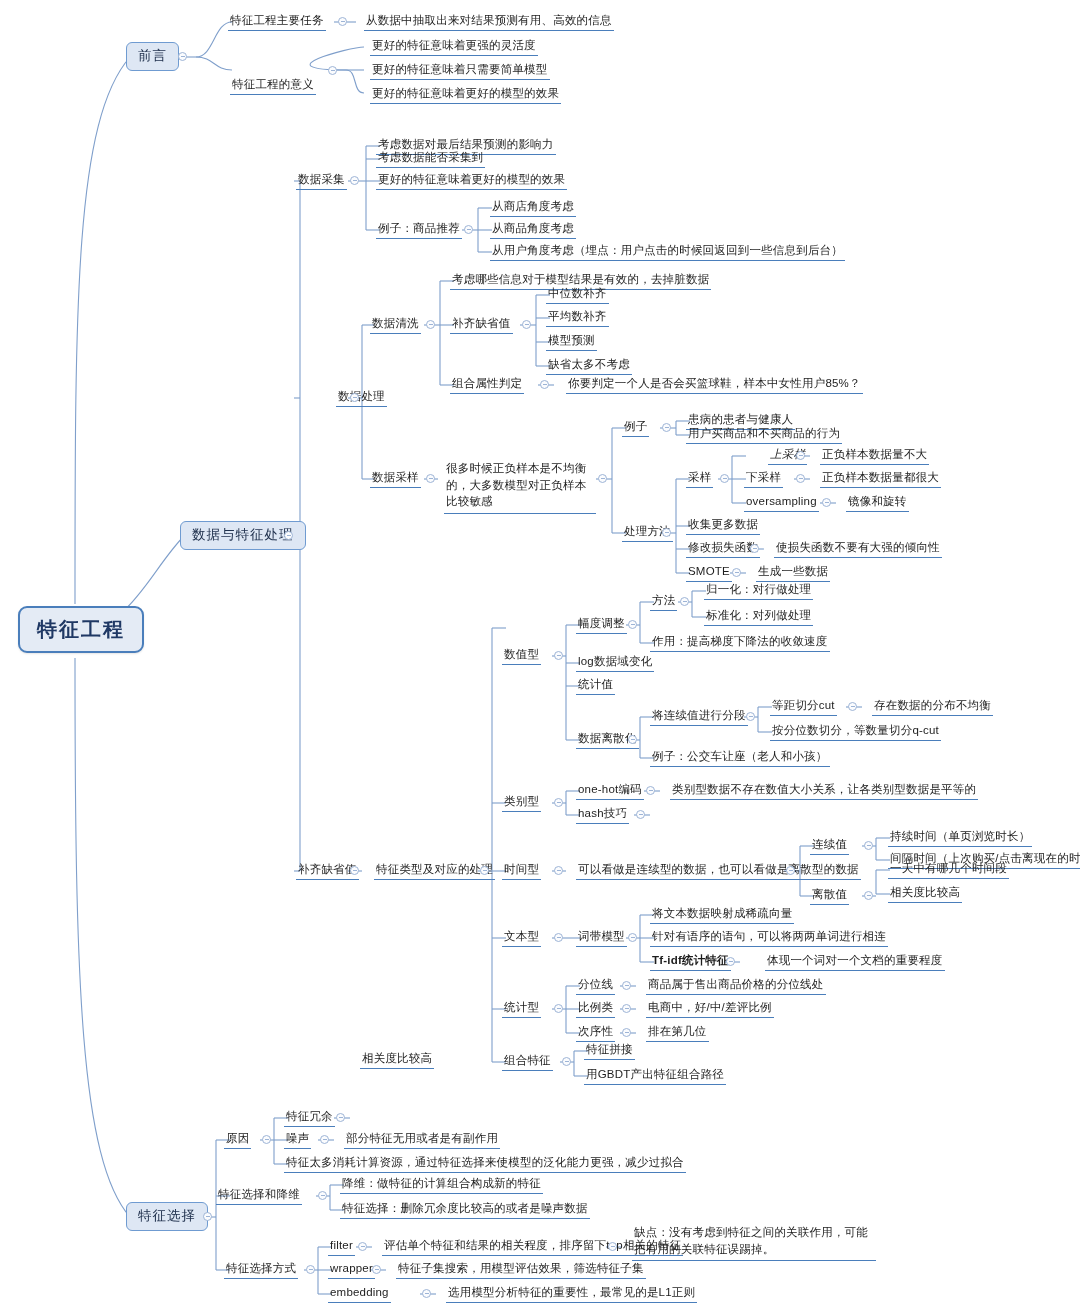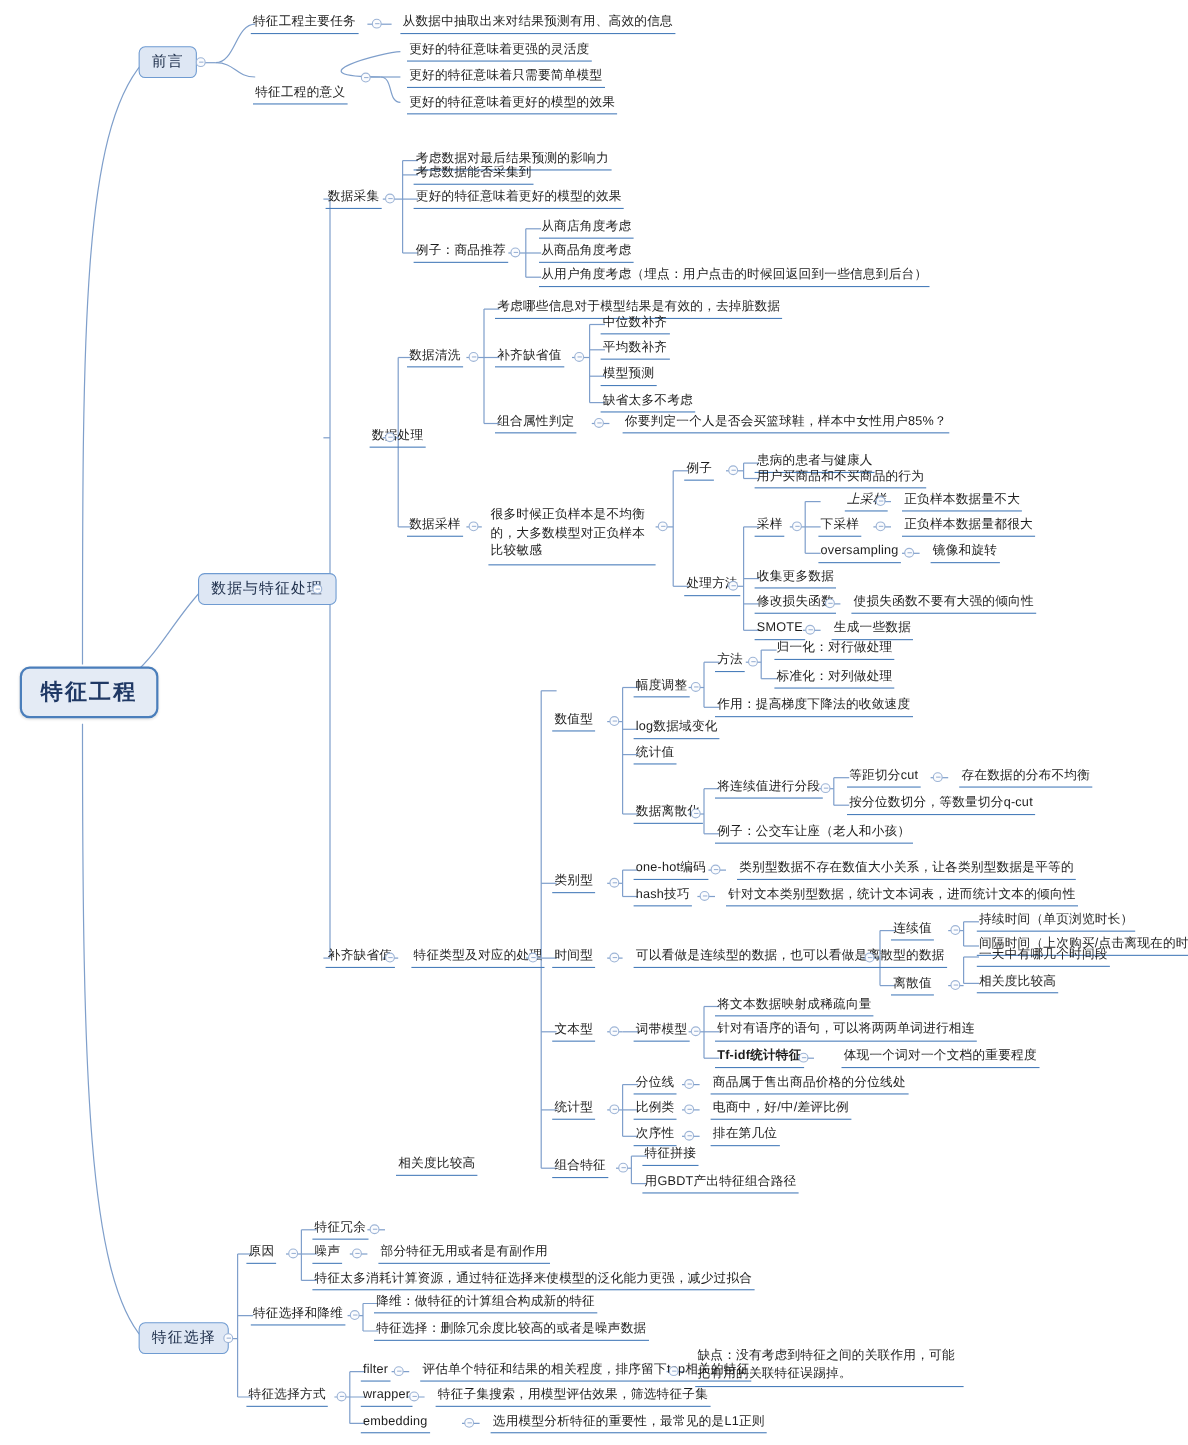--- a/index.html
+++ b/index.html
@@ -407,21 +407,20 @@
   <div class="node u" style="left:770px; top:723px; border-bottom:1.8px solid #4a7ebb;">按分位数切分，等数量切分q-cut</div>
   <div class="node u" style="left:650px; top:749px; border-bottom:1.8px solid #4a7ebb;">例子：公交车让座（老人和小孩）</div>
 
   <div class="node u" style="left:502px; top:794px; border-bottom:1.8px solid #4a7ebb;">类别型</div>
   <div class="dot" style="left:554px; top:798px;"></div>
   <div class="node u" style="left:576px; top:782px; border-bottom:1.8px solid #4a7ebb;">one-hot编码</div>
   <div class="dot" style="left:646px; top:786px;"></div>
   <div class="node u" style="left:670px; top:782px; border-bottom:1.8px solid #4a7ebb;">类别型数据不存在数值大小关系，让各类别型数据是平等的</div>
   <div class="node u" style="left:576px; top:806px; border-bottom:1.8px solid #4a7ebb;">hash技巧</div>
   <div class="dot" style="left:636px; top:810px;"></div>
-  <div class="node u" style="left:660px; top:806px; border-bottom:1.8px solid #4a7ebb;">针对文本类别型数据，统计文本词表，进而统计文本的倾向性</div>
 
   <div class="node u" style="left:502px; top:862px; border-bottom:1.8px solid #4a7ebb;">时间型</div>
   <div class="dot" style="left:554px; top:866px;"></div>
   <div class="node u" style="left:576px; top:862px; border-bottom:1.8px solid #4a7ebb;">可以看做是连续型的数据，也可以看做是离散型的数据</div>
   <div class="dot" style="left:786px; top:866px;"></div>
 
   <div class="node u" style="left:810px; top:837px; border-bottom:1.8px solid #4a7ebb;">连续值</div>
   <div class="dot" style="left:864px; top:841px;"></div>
   <div class="node u" style="left:888px; top:829px; border-bottom:1.8px solid #4a7ebb;">持续时间（单页浏览时长）</div>
   <div class="node u" style="left:888px; top:851px; border-bottom:1.8px solid #4a7ebb;">间隔时间（上次购买/点击离现在的时间）</div>
@@ -429,21 +428,21 @@
   <div class="node u" style="left:810px; top:887px; border-bottom:1.8px solid #4a7ebb;">离散值</div>
   <div class="dot" style="left:864px; top:891px;"></div>
   <div class="node u" style="left:888px; top:861px; border-bottom:1.8px solid #4a7ebb;">一天中有哪几个时间段</div>
   <div class="node u" style="left:888px; top:885px; border-bottom:1.8px solid #4a7ebb;">相关度比较高</div>
 
   <div class="node u" style="left:502px; top:929px; border-bottom:1.8px solid #4a7ebb;">文本型</div>
   <div class="dot" style="left:554px; top:933px;"></div>
   <div class="node u" style="left:576px; top:929px; border-bottom:1.8px solid #4a7ebb;">词带模型</div>
   <div class="dot" style="left:628px; top:933px;"></div>
   <div class="node u" style="left:650px; top:906px; border-bottom:1.8px solid #4a7ebb;">将文本数据映射成稀疏向量</div>
-  <div class="node u" style="left:650px; top:929px; border-bottom:1.8px solid #4a7ebb;font-family:Liberation Mono, monospace;">针对有语序的语句，可以将两两单词进行相连</div>
+  <div class="node u" style="left:650px; top:929px; border-bottom:1.8px solid #4a7ebb;">针对有语序的语句，可以将两两单词进行相连</div>
   <div class="node u" style="left:650px; top:953px; border-bottom:1.8px solid #4a7ebb; font-weight:bold;">Tf-idf统计特征</div>
   <div class="dot" style="left:726px; top:957px;"></div>
   <div class="node u" style="left:750px; top:953px; border-bottom:1.8px solid #4a7ebb;margin-left:15px;">体现一个词对一个文档的重要程度</div>
 
   <div class="node u" style="left:502px; top:1000px; border-bottom:1.8px solid #4a7ebb;">统计型</div>
   <div class="dot" style="left:554px; top:1004px;"></div>
   <div class="node u" style="left:576px; top:977px; border-bottom:1.8px solid #4a7ebb;">分位线</div>
   <div class="dot" style="left:622px; top:981px;"></div>
   <div class="node u" style="left:646px; top:977px; border-bottom:1.8px solid #4a7ebb;">商品属于售出商品价格的分位线处</div>
   <div class="node u" style="left:576px; top:1000px; border-bottom:1.8px solid #4a7ebb;">比例类</div>
@@ -464,21 +463,21 @@
   <div class="node u" style="left:224px; top:1131px; border-bottom:1.8px solid #4a7ebb;">原因</div>
   <div class="dot" style="left:262px; top:1135px;"></div>
   <div class="node u" style="left:284px; top:1109px; border-bottom:1.8px solid #4a7ebb;">特征冗余</div>
   <div class="dot" style="left:336px; top:1113px;"></div>
   <div class="node u" style="left:360px; top:1051px; border-bottom:1.8px solid #4a7ebb;">相关度比较高</div>
   <div class="node u" style="left:284px; top:1131px; border-bottom:1.8px solid #4a7ebb;">噪声</div>
   <div class="dot" style="left:320px; top:1135px;"></div>
   <div class="node u" style="left:344px; top:1131px; border-bottom:1.8px solid #4a7ebb;">部分特征无用或者是有副作用</div>
   <div class="node u" style="left:284px; top:1155px; border-bottom:1.8px solid #4a7ebb;">特征太多消耗计算资源，通过特征选择来使模型的泛化能力更强，减少过拟合</div>
 
-  <div class="node u" style="left:228px; top:1187px; border-bottom:1.8px solid #4a7ebb;">特征选择和降维</div>
+  <div class="node u" style="left:216px; top:1187px; border-bottom:1.8px solid #4a7ebb;">特征选择和降维</div>
   <div class="dot" style="left:318px; top:1191px;"></div>
   <div class="node u" style="left:340px; top:1176px; border-bottom:1.8px solid #4a7ebb;">降维：做特征的计算组合构成新的特征</div>
   <div class="node u" style="left:340px; top:1201px; border-bottom:1.8px solid #4a7ebb;">特征选择：删除冗余度比较高的或者是噪声数据</div>
 
   <div class="node u" style="left:224px; top:1261px; border-bottom:1.8px solid #4a7ebb;">特征选择方式</div>
   <div class="dot" style="left:306px; top:1265px;"></div>
 
   <div class="node u" style="left:328px; top:1238px; border-bottom:1.8px solid #4a7ebb;">filter</div>
   <div class="dot" style="left:358px; top:1242px;"></div>
   <div class="node u" style="left:382px; top:1238px; border-bottom:1.8px solid #4a7ebb;">评估单个特征和结果的相关程度，排序留下top相关的特征</div>

